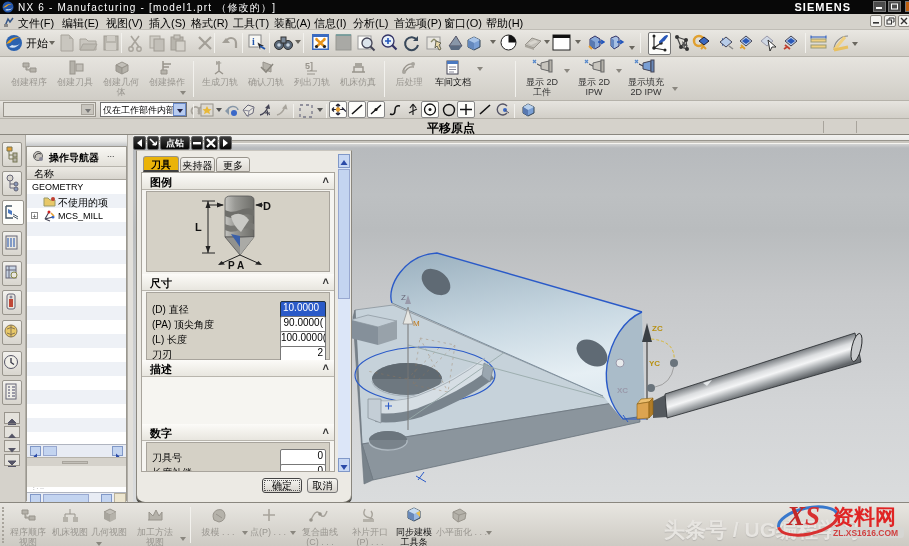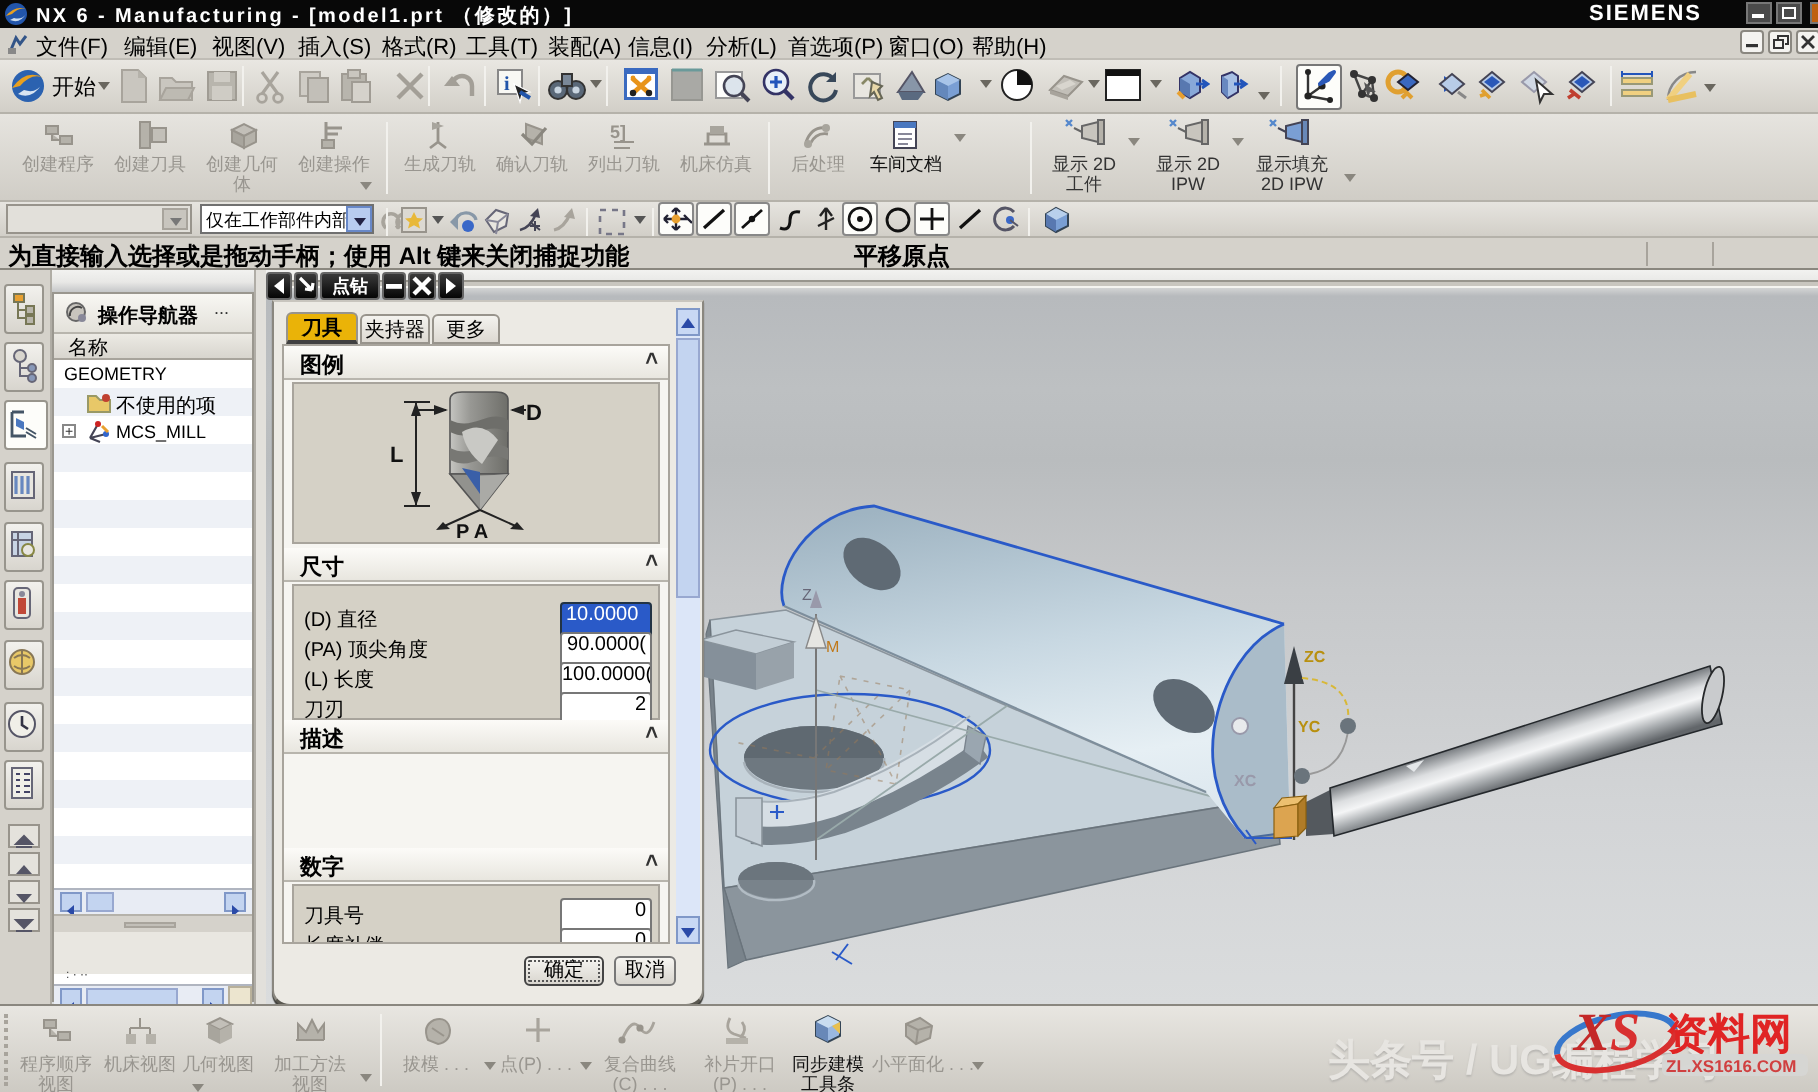--- a/index.html
+++ b/index.html
@@ -1,20 +1,20 @@
 <!DOCTYPE html>
 <html><head><meta charset="utf-8">
 <style>
 *{margin:0;padding:0;box-sizing:border-box}
 html,body{width:909px;height:546px;overflow:hidden;font-family:"Liberation Sans",sans-serif}
 body{position:relative;background:#d5d2cb}
 .abs{position:absolute}
 
 #titlebar{position:absolute;left:0;top:0;width:909px;height:14px;background:#080808;color:#fff}
-#titlebar .t{position:absolute;left:18px;top:1px;font-size:10px;font-weight:bold;letter-spacing:1.2px;white-space:nowrap}
+#titlebar .t{position:absolute;left:18px;top:1px;font-size:10px;font-weight:normal;letter-spacing:1.2px;white-space:nowrap}
 #siemens{position:absolute;right:58px;top:1px;font-size:11px;font-weight:bold;letter-spacing:1px}
 .winbtn{position:absolute;top:1px;width:13px;height:11px;background:#4a4a4a;border:1px solid #777;color:#fff;font-size:8px;line-height:8px;text-align:center}
 
 #menubar{position:absolute;left:0;top:14px;width:909px;height:16px;background:#d5d2cb;font-size:11px;border-bottom:1px solid #c0bdb6}
 #menubar span.mi{position:absolute;top:2px;white-space:nowrap}
 .mbtn{position:absolute;top:1px;width:12px;height:12px;background:#f4f3f0;border:1px solid #8a8780;border-radius:2px;font-size:8px;line-height:10px;text-align:center;color:#222}
 
 #tb1{position:absolute;left:0;top:30px;width:909px;height:27px;background:linear-gradient(#e9e7e2,#d2cfc8);border-bottom:1px solid #b5b2aa}
 #tb2{position:absolute;left:0;top:57px;width:909px;height:44px;background:linear-gradient(#e6e4df,#d0cdc6);border-bottom:1px solid #b5b2aa}
 #tb3{position:absolute;left:0;top:101px;width:909px;height:18px;background:linear-gradient(#e6e4df,#d2cfc8);border-bottom:1px solid #b5b2aa}
@@ -449,21 +449,20 @@
       <path d="M11,8 l4,3" stroke="#556"></path>
     </svg>
  <span class="sep1" style="left:514px;height:14px"></span>
  <svg class="abs" style="left:520px;top:1px" width="17" height="16">
       <path d="M3,5 L8,2 L14,5 L14,11 L8,14 L3,11Z" fill="#7a9fd4" stroke="#345"></path>
       <path d="M3,5 L8,8 L14,5 L8,2Z" fill="#b8d0ec"></path>
       <path d="M8,8 v6 l-5,-3 v-6z" fill="#5878b0"></path>
     </svg>
 </div>
 <div id="statusbar">
- <span class="abs" style="left:4px;top:1px;font-weight:bold;font-size:12px">为直接输入选择或是拖动手柄；使用 Alt 键来关闭捕捉功能</span>
  <span class="abs" style="left:427px;top:1px;font-weight:bold;font-size:12px">平移原点</span>
  <span class="abs" style="left:823px;top:2px;width:1px;height:12px;background:#a8a49c"></span>
  <span class="abs" style="left:856px;top:2px;width:1px;height:12px;background:#a8a49c"></span>
 </div>
 <div id="viewport">
 <svg width="883" height="367" viewBox="0 0 883 367">
  <defs>
   <linearGradient id="cyl" x1="0.25" y1="0" x2="0.5" y2="1">
     <stop offset="0" stop-color="#9fb4c2"></stop>
           <stop offset="0.45" stop-color="#c8d8e2"></stop>

